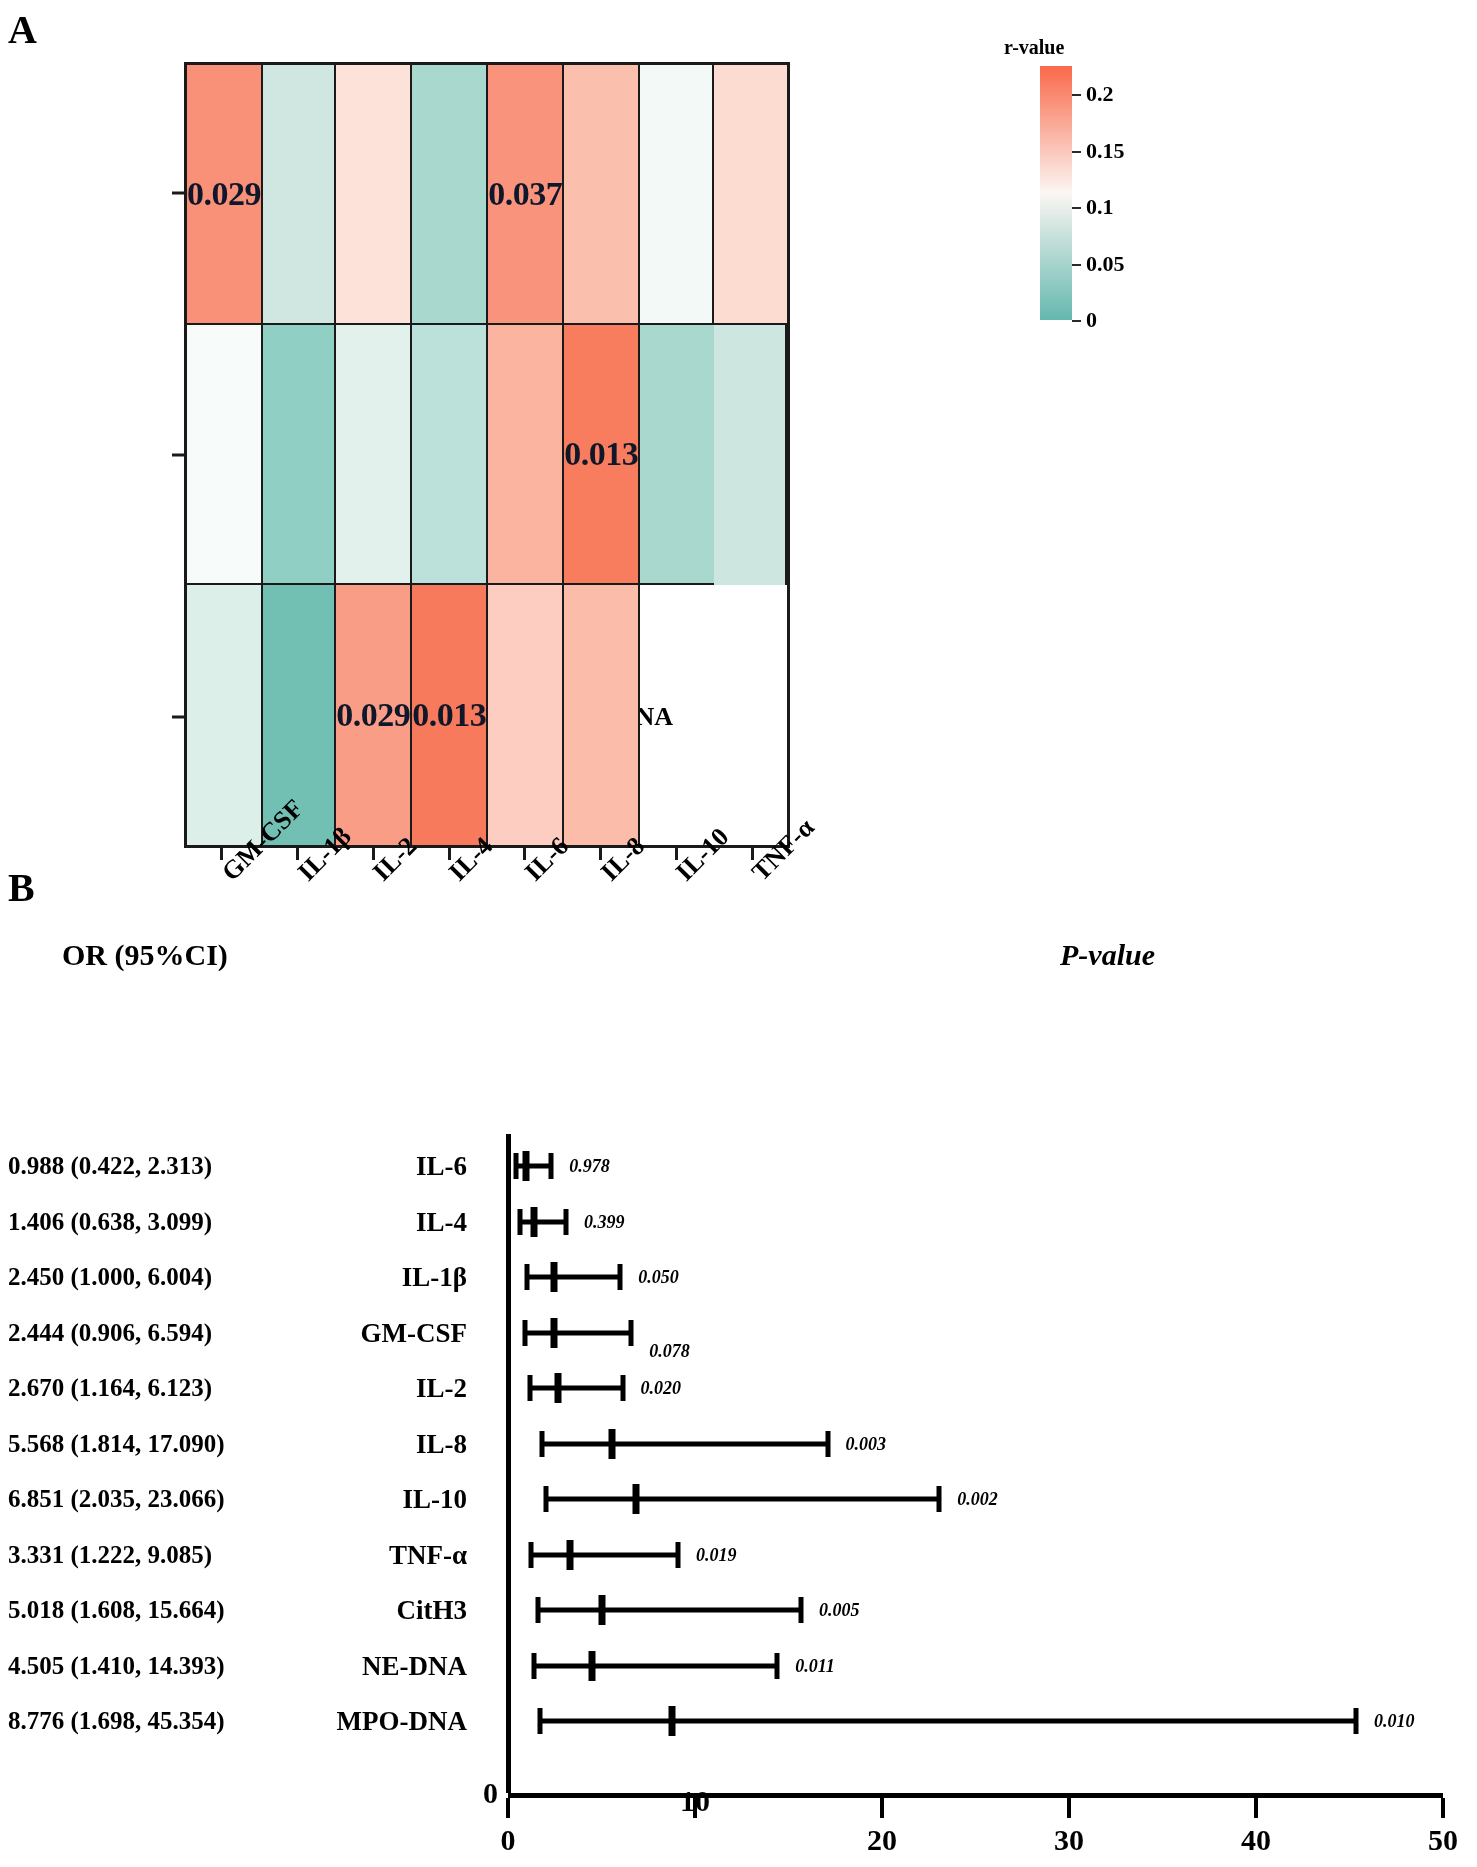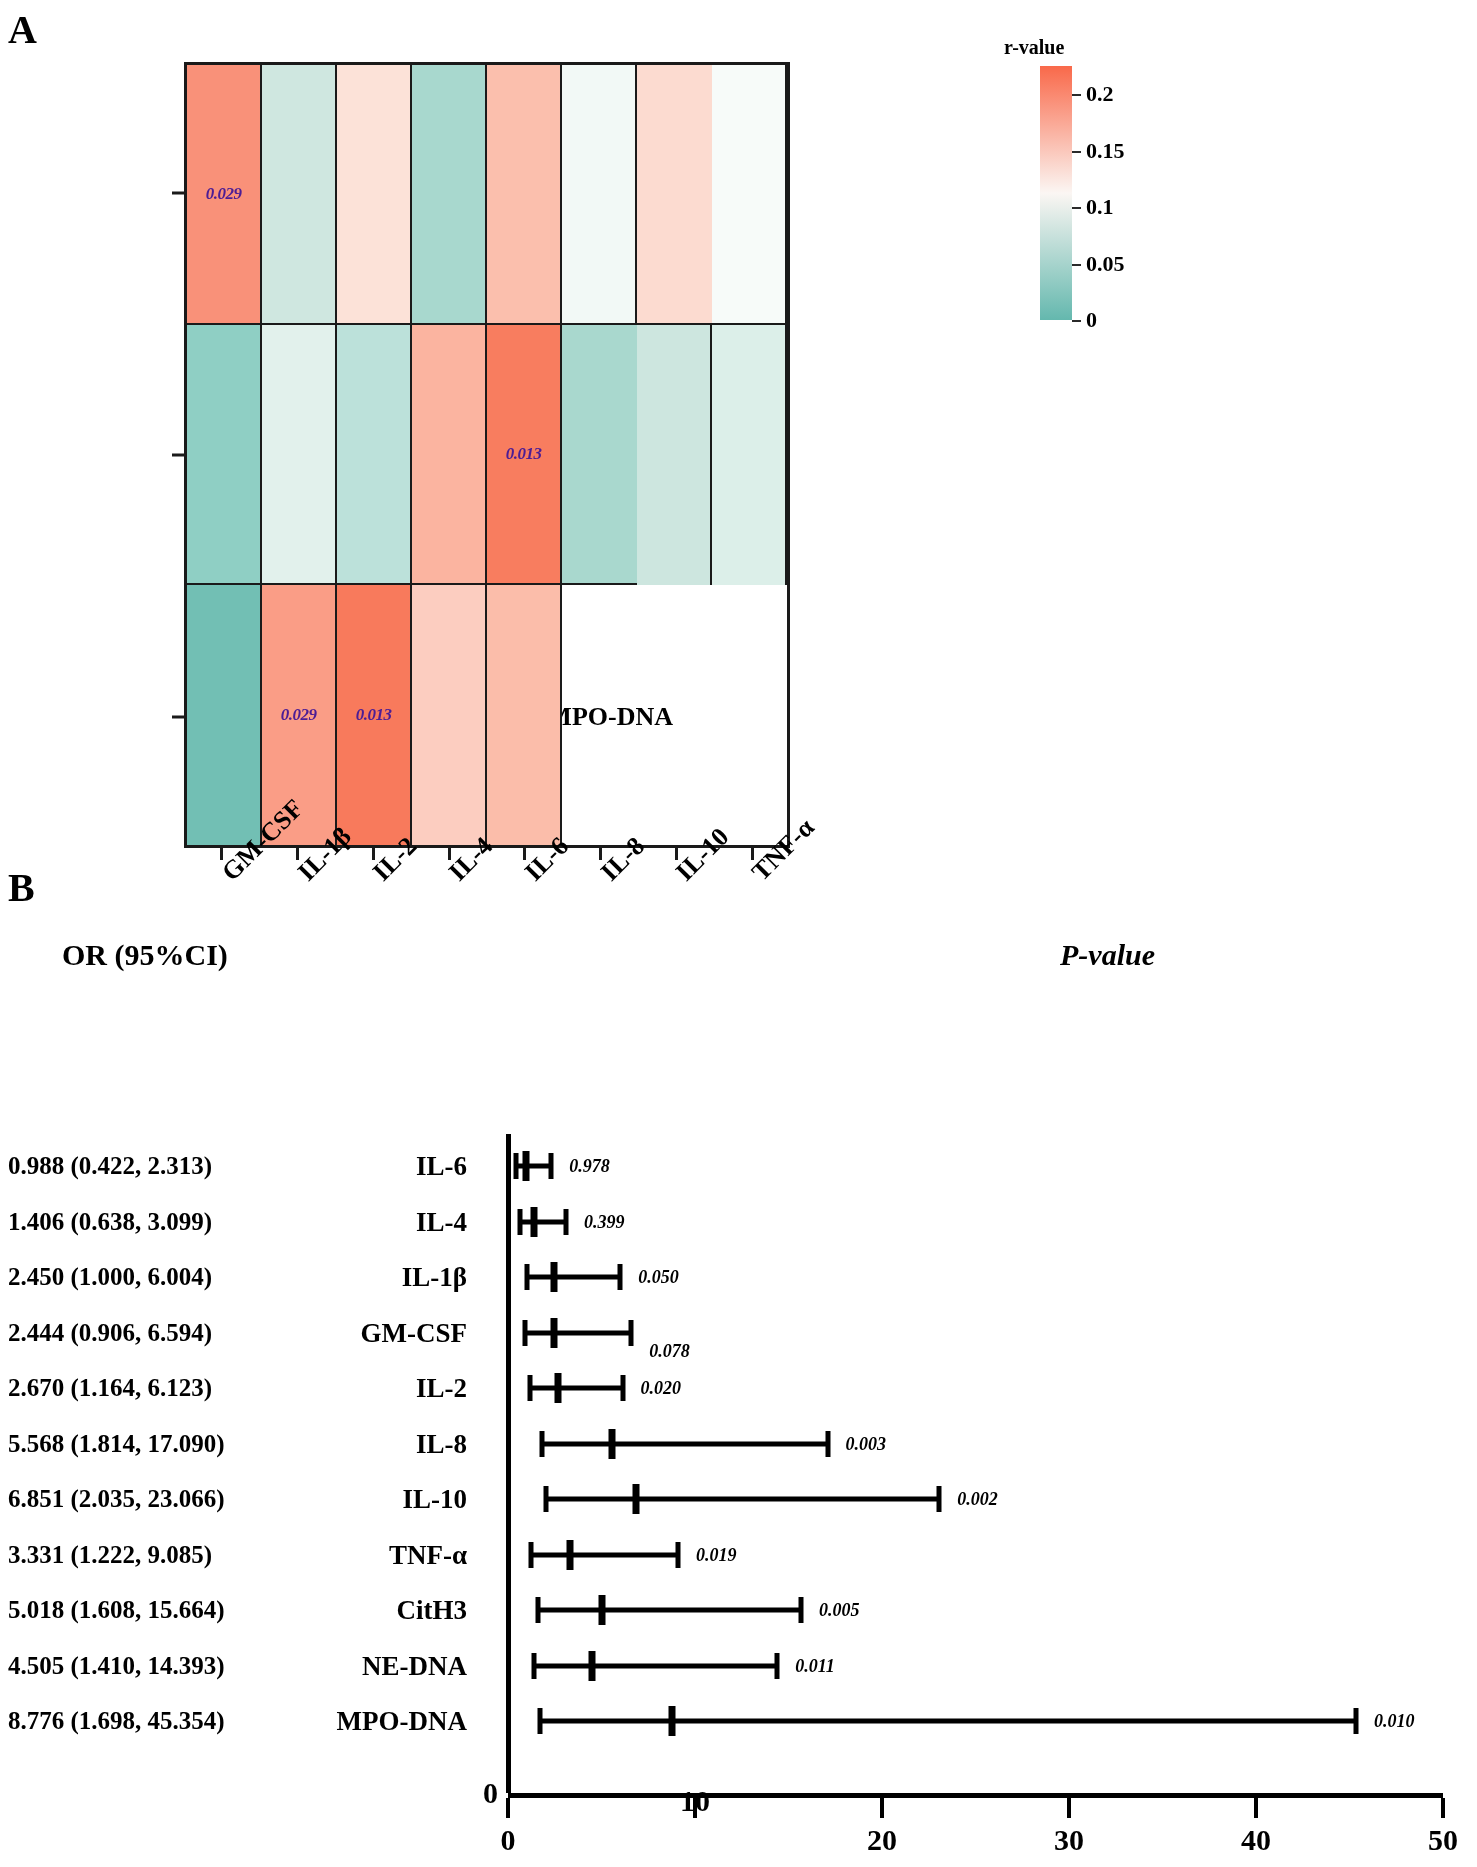--- a/index.html
+++ b/index.html
@@ -25,24 +25,23 @@
   .hm-cell{
     position:relative;
     border-right:2px solid #1a1a1a;
     border-bottom:2px solid #1a1a1a;
     display:flex;align-items:center;justify-content:center;
     box-sizing:border-box;
   }
   .hm-cell.last-col{border-right:none;}
   .hm-cell.last-row{border-bottom:none;}
   .hm-val{
-    font-weight:bold;font-size:17px;color:#4c1d95;
+    font-weight:bold;font-size:34px;color:#0f172a;
     font-family:"Liberation Serif","DejaVu Serif",serif;
     letter-spacing:-0.5px;
-    font-style:italic;
   }
   .hm-rowlabel{
     position:absolute;right:790px;
     transform:translateY(-50%);
     font-weight:bold;font-size:26px;white-space:nowrap;
     text-align:right;width:700px;
     padding-right:14px;
   }
   .hm-rowtick{
     position:absolute;left:172px;width:12px;height:3px;background:#1a1a1a;
@@ -126,20 +125,23 @@
       <div class="hm-rowlabel" style="top: 717px;">MPO-DNA</div>
       <div class="hm-rowtick" style="top: 717px;"></div>
     </div>
   <div id="heatmap-grid">
       <div class="hm-cell" style="background: rgb(249, 145, 121);">
         <span class="hm-val">0.029</span>
       </div>
       <div class="hm-cell" style="background: rgb(207, 231, 224);"></div>
       <div class="hm-cell" style="background: rgb(252, 226, 216);"></div>
       <div class="hm-cell" style="background: rgb(168, 216, 206);"></div>
+      <div class="hm-cell" style="background: rgb(249, 147, 124);">
+        <span class="hm-val">0.037</span>
+      </div>
       <div class="hm-cell" style="background: rgb(251, 191, 173);"></div>
       <div class="hm-cell" style="background: rgb(242, 249, 246);"></div>
       <div class="hm-cell last-col" style="background: rgb(252, 219, 208);"></div>
       <div class="hm-cell" style="background: rgb(247, 251, 249);"></div>
       <div class="hm-cell" style="background: rgb(143, 207, 196);"></div>
       <div class="hm-cell" style="background: rgb(226, 241, 236);"></div>
       <div class="hm-cell" style="background: rgb(188, 225, 218);"></div>
       <div class="hm-cell" style="background: rgb(251, 180, 160);"></div>
       <div class="hm-cell" style="background: rgb(248, 125, 95);">
         <span class="hm-val">0.013</span>

